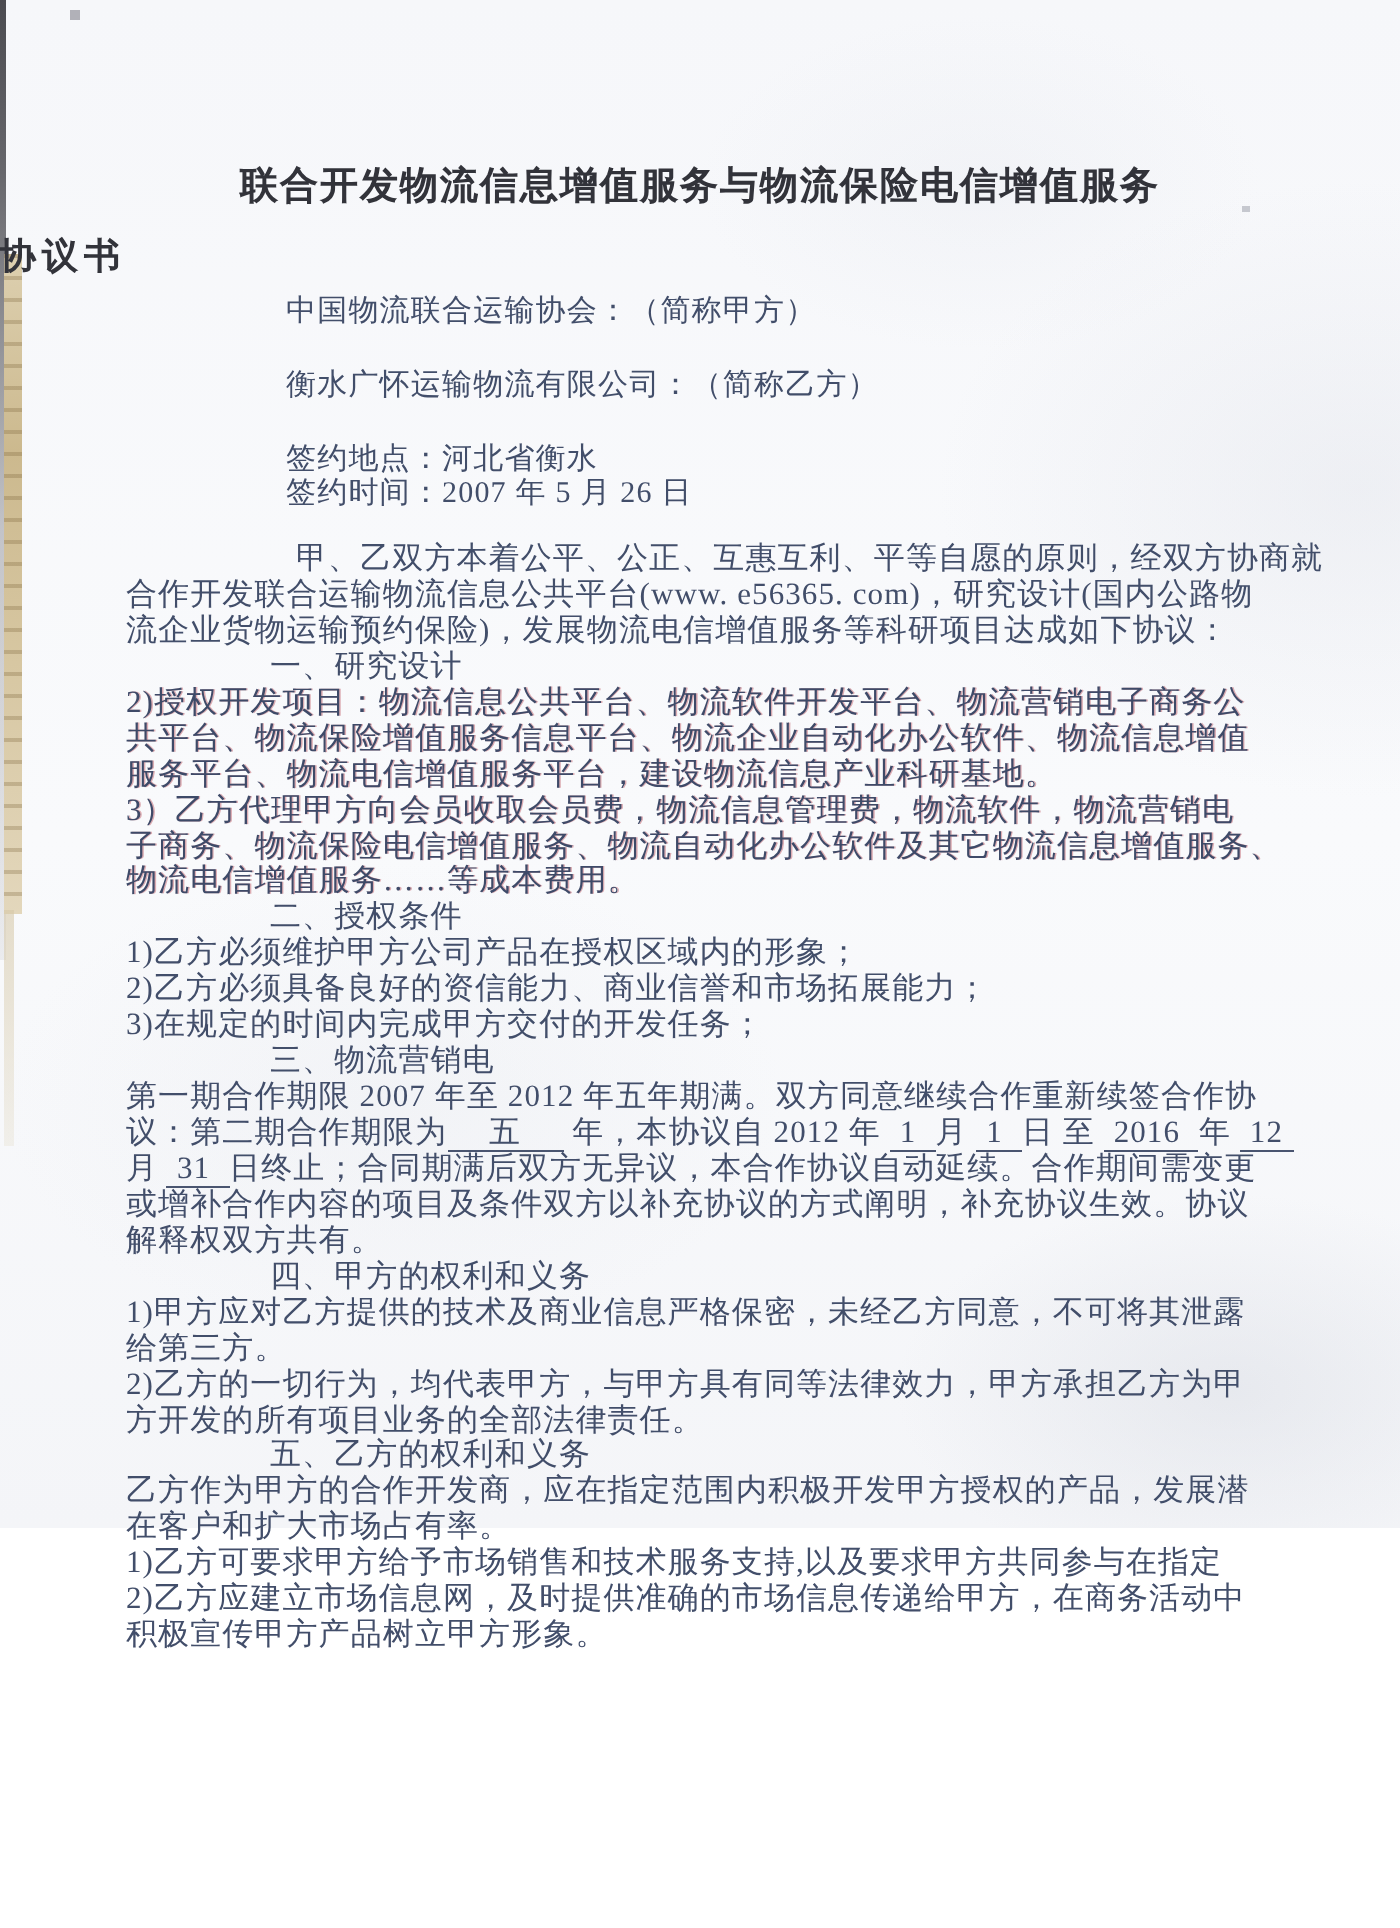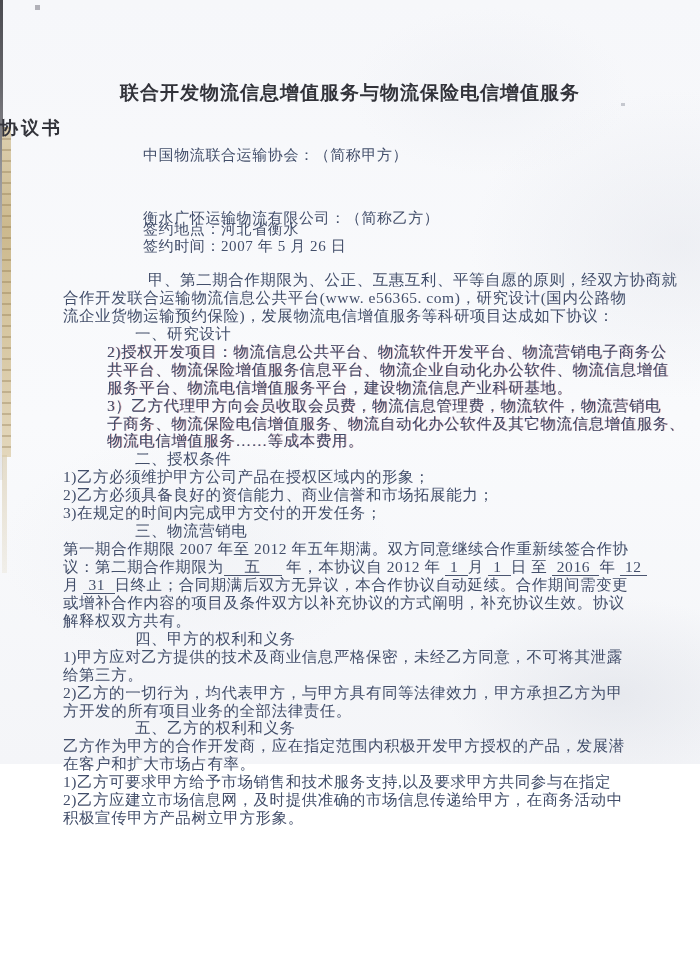--- a/index.html
+++ b/index.html
@@ -53,33 +53,33 @@
     font-family: "Liberation Sans", "DejaVu Sans", sans-serif;
     font-weight: 700; font-size: 18px; letter-spacing: 3px;
     color: #32333a;
   }
   .meta {
     position: absolute; left: 143px;
     font-size: 15px; color: #424e6a; letter-spacing: 0.6px;
     white-space: nowrap;
   }
   .meta.party-a { top: 146px; }
-  .meta.party-b { top: 183px; margin-top: 26px; }
+  .meta.party-b { top: 183px; }
   .meta.place   { top: 220px; }
   .meta.date    { top: 237px; }
 
   .doc-body {
     position: absolute; left: 63px; top: 271px; width: 592px;
     font-size: 15.5px; line-height: 17.95px;
     color: #424e6a; letter-spacing: 0.55px;
   }
   .line { white-space: nowrap; height: 17.95px; }
   .line.indent  { padding-left: 85px; }
   .line.heading { padding-left: 72px; }
-  .line.fringe  { text-shadow: 0.7px 0.2px 0 rgba(186,80,90,0.45); color: #3e4a68; margin-left: 44px; }
+  .line.fringe  { text-shadow: 0.7px 0.2px 0 rgba(186,80,90,0.45); color: #3e4a68; }
   .u { border-bottom: 1.3px solid #4a5570; padding: 0 5px; }
 </style>
 </head>
 <body>
 
 <div class="paper">
   <div class="edge-dark"></div>
   <div class="tan-strip"></div>
   <div class="tan-tail"></div>
   <div class="speck-a"></div>
@@ -87,21 +87,21 @@
 
   <div class="doc-title1">联合开发物流信息增值服务与物流保险电信增值服务</div>
   <div class="doc-title2">协议书</div>
 
   <div class="meta party-a">中国物流联合运输协会：（简称甲方）</div>
   <div class="meta party-b">衡水广怀运输物流有限公司：（简称乙方）</div>
   <div class="meta place">签约地点：河北省衡水</div>
   <div class="meta date">签约时间：2007 年 5 月 26 日</div>
 
   <div class="doc-body">
-      <div class="line indent">甲、第二期合作期限为、公正、互惠互利、平等自愿的原则，经双方协商就</div>
+      <div class="line indent">甲、乙双方本着公平、公正、互惠互利、平等自愿的原则，经双方协商就</div>
       <div class="line">合作开发联合运输物流信息公共平台(www. e56365. com)，研究设计(国内公路物</div>
       <div class="line">流企业货物运输预约保险)，发展物流电信增值服务等科研项目达成如下协议：</div>
       <div class="line heading">一、研究设计</div>
       <div class="line fringe">2)授权开发项目：物流信息公共平台、物流软件开发平台、物流营销电子商务公</div>
       <div class="line fringe">共平台、物流保险增值服务信息平台、物流企业自动化办公软件、物流信息增值</div>
       <div class="line fringe">服务平台、物流电信增值服务平台，建设物流信息产业科研基地。</div>
       <div class="line fringe">3）乙方代理甲方向会员收取会员费，物流信息管理费，物流软件，物流营销电</div>
       <div class="line fringe">子商务、物流保险电信增值服务、物流自动化办公软件及其它物流信息增值服务、</div>
       <div class="line fringe">物流电信增值服务……等成本费用。</div>
       <div class="line heading">二、授权条件</div>

